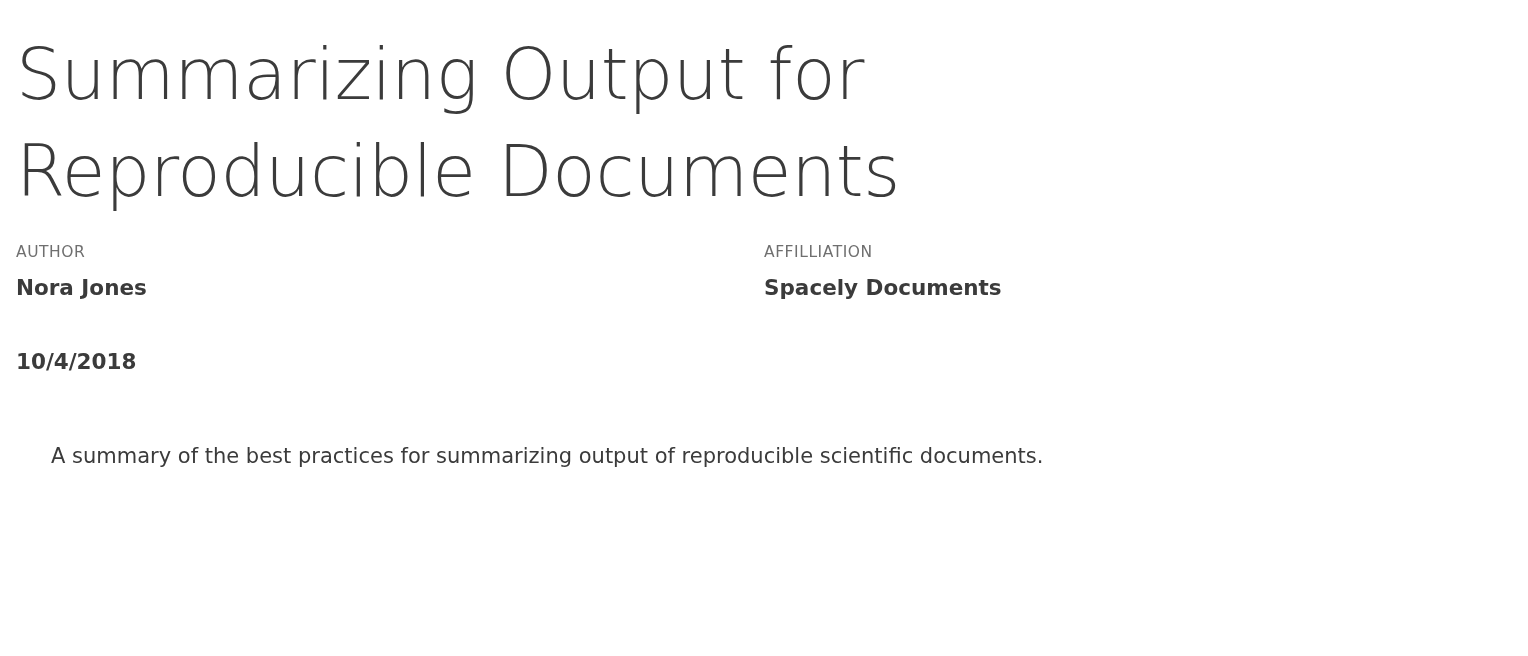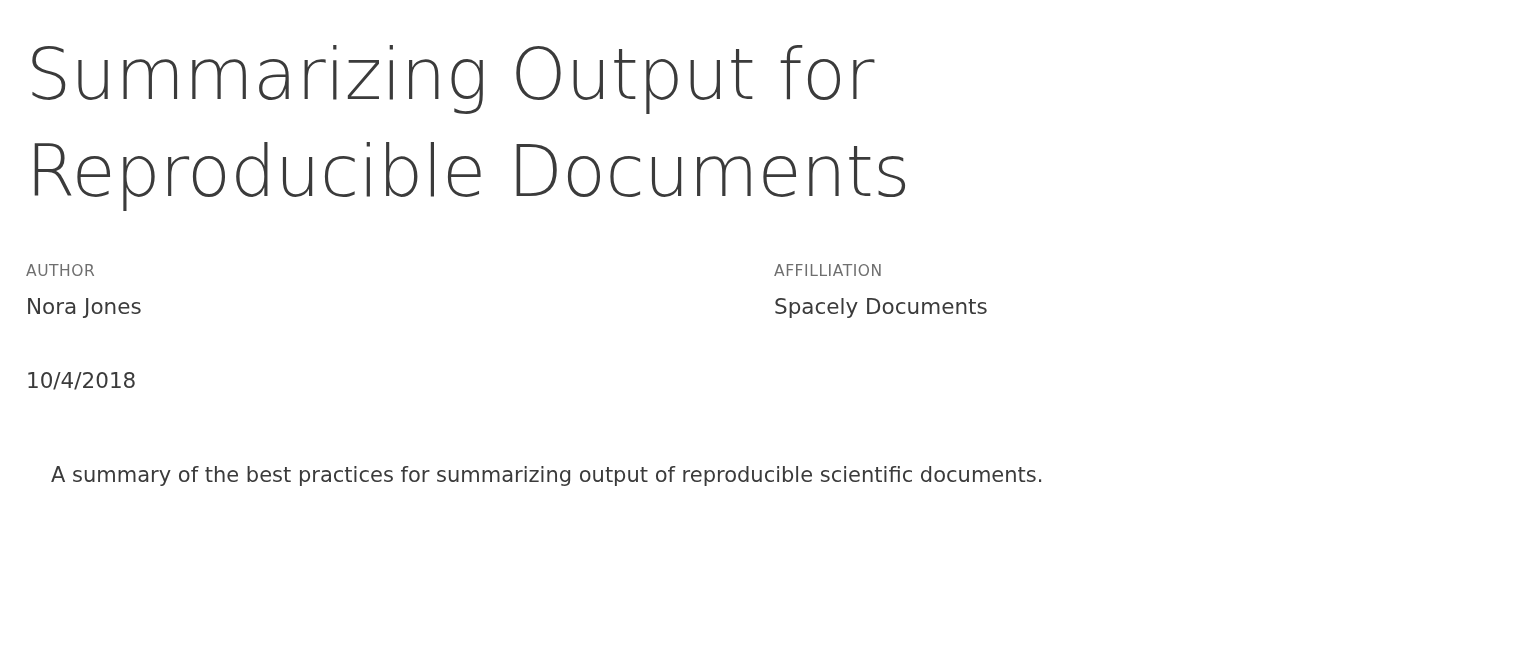--- a/index.html
+++ b/index.html
@@ -9,40 +9,40 @@
   }
   body {
     width: 1528px;
     height: 656px;
     font-family: "DejaVu Sans", "Liberation Sans", sans-serif;
     color: #3b3b3b;
     overflow: hidden;
   }
 
   .article-header {
-    padding: 0 26px;
+    padding: 0 16px;
     box-sizing: border-box;
     width: 1528px;
   }
 
   .title {
     font-size: 71px;
     line-height: 1.37;
     font-weight: 300;
     color: #3b3b3b;
     letter-spacing: -0.3px;
     margin: 0;
     padding-top: 26px;
     max-width: 1290px;
   }
 
   .meta-grid {
     display: grid;
     grid-template-columns: 748px 1fr;
-    margin-top: 41px;
+    margin-top: 22px;
   }
 
   .meta-block {
     margin-bottom: 0;
   }
 
   .meta-block.second-row {
     margin-top: 47px;
   }
 
@@ -53,21 +53,21 @@
     color: #6f6f6f;
     font-weight: 400;
     text-transform: uppercase;
     margin: 0 0 14px 0;
   }
 
   .meta-value {
     font-size: 21.5px;
     line-height: 1.25;
     color: #3b3b3b;
-    font-weight: 400;
+    font-weight: 700;
     margin: 0;
   }
 
   .abstract {
     font-size: 21px;
     line-height: 1.45;
     color: #3b3b3b;
     font-weight: 400;
     margin: 16px;
     padding: 0 35px;

